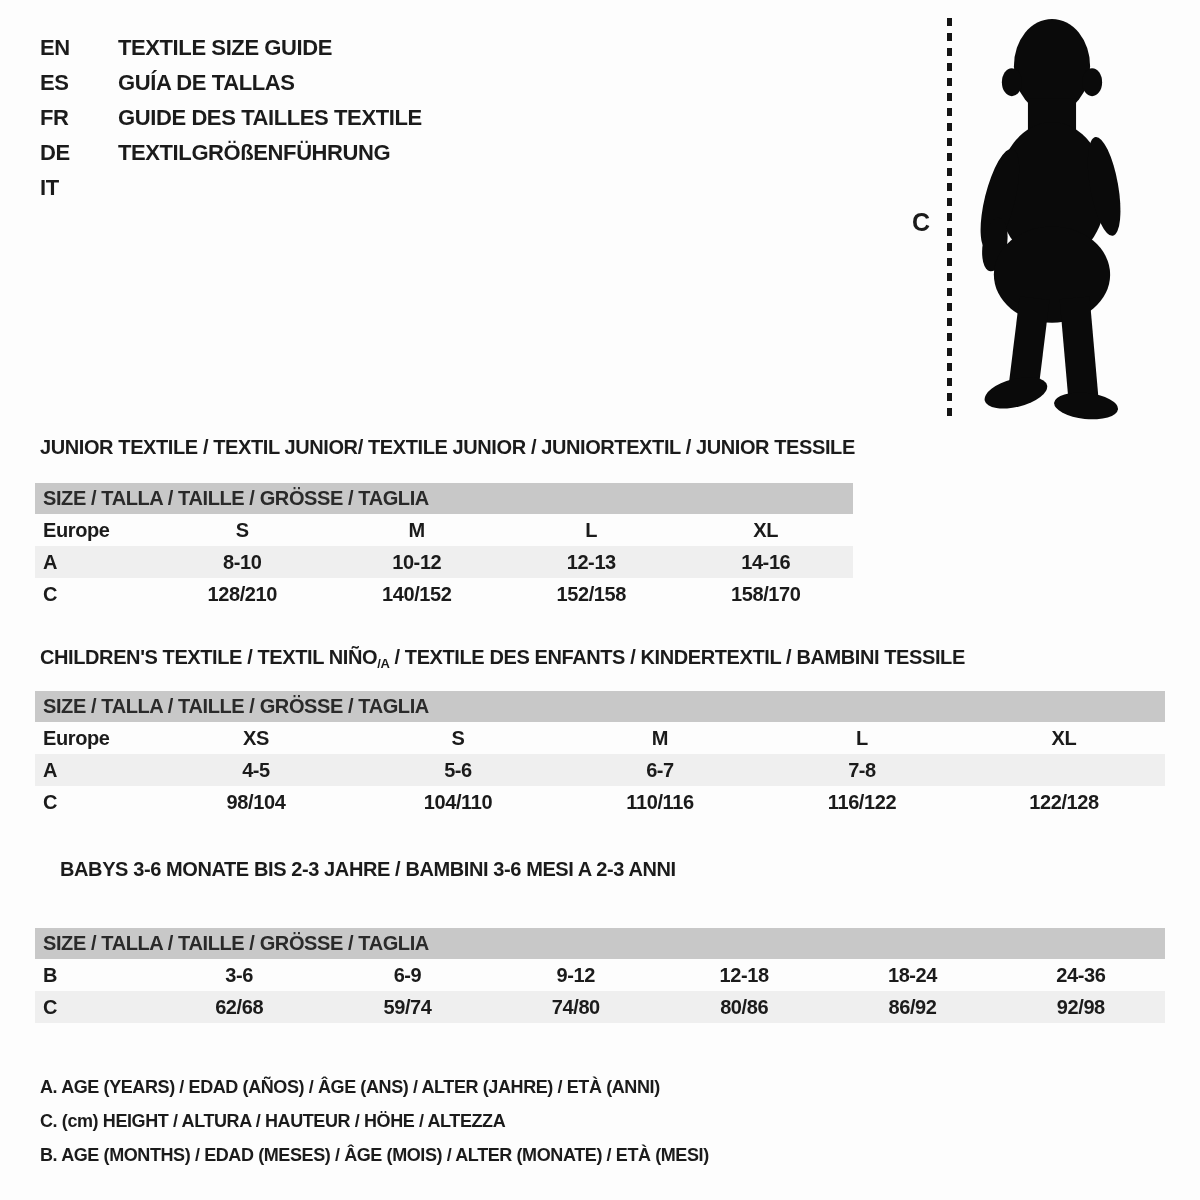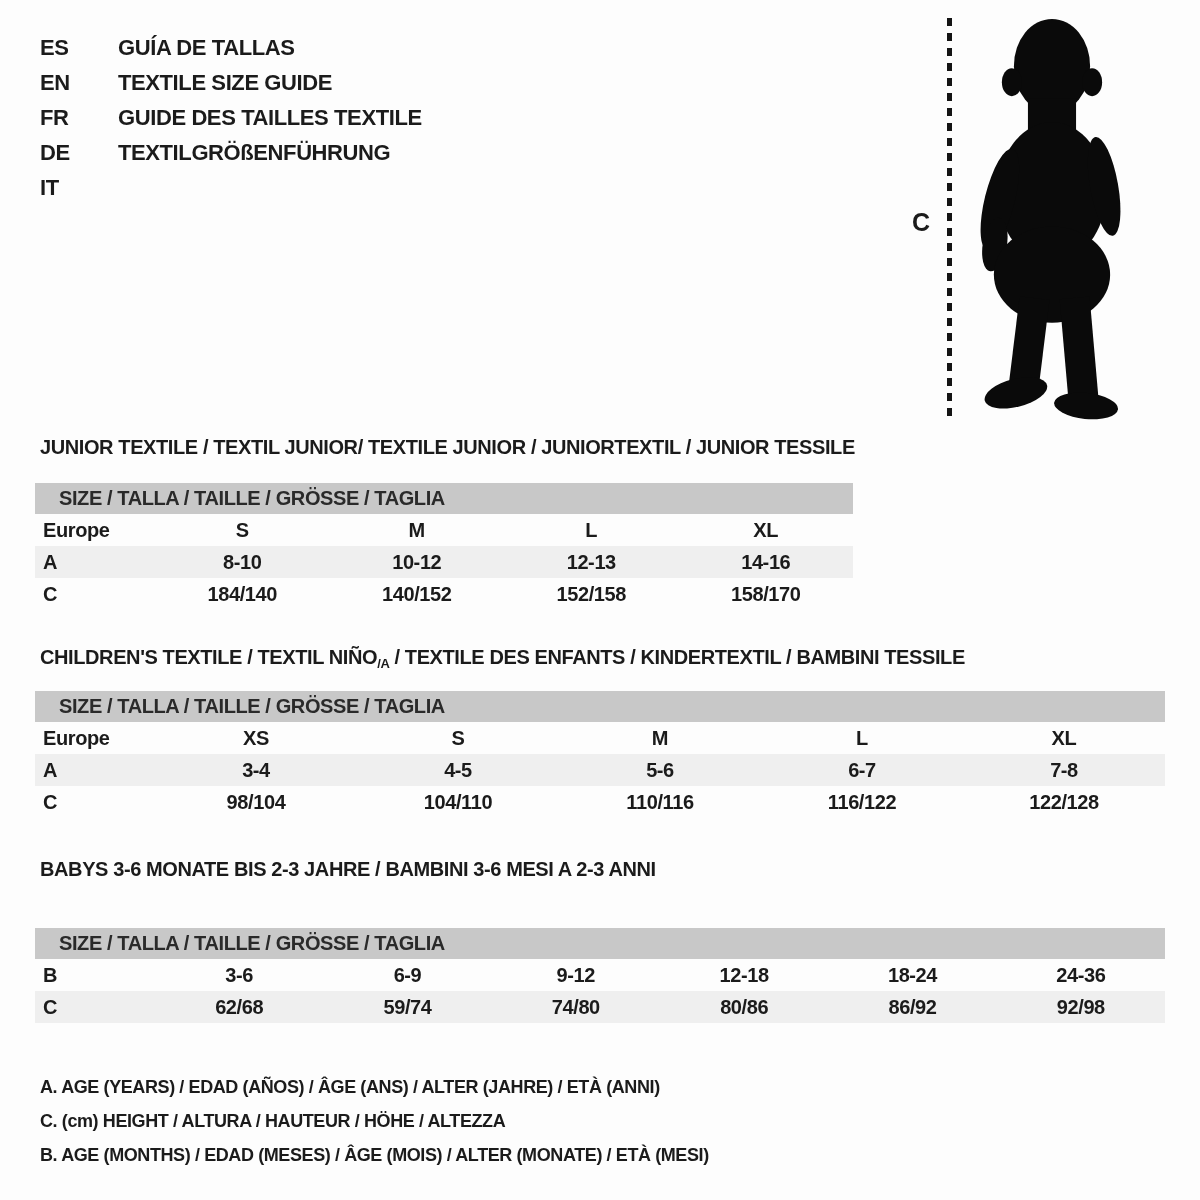--- a/index.html
+++ b/index.html
@@ -52,66 +52,66 @@
     font-size: 20px; font-weight: 700; letter-spacing: -0.4px;
     white-space: nowrap;
   }
   .sub-a { font-size: 13px; vertical-align: -4px; font-weight: 700; }
 
   .size-table { position: absolute; left: 35px; }
   .size-header-bar {
     height: 31px;
     background: #c8c8c8;
     display: flex; align-items: center;
-    padding-left: 24px;
+    padding-left: 8px;
     font-size: 20px; font-weight: 700; letter-spacing: -0.4px;
     color: #2a2a2a;
   }
   .t-row { display: grid; height: 32px; }
   .t-row.cols4 { grid-template-columns: 120px repeat(4, 1fr); }
   .t-row.cols5 { grid-template-columns: 120px repeat(5, 1fr); }
   .t-row.cols6 { grid-template-columns: 120px repeat(6, 1fr); }
   .t-row.shaded { background: #efefef; }
   .cell {
     display: flex; align-items: center; justify-content: center;
     font-size: 20px; font-weight: 700; letter-spacing: -0.4px;
   }
   .cell.rowlabel { justify-content: flex-start; padding-left: 8px; text-align: center; }
 
   #junior-table  { top: 483px; width: 818px; }
   #junior-title  { top: 436px; }
   #children-title{ top: 646px; }
   #children-table{ top: 691px; width: 1130px; }
   #babies-title1 { top: 853px; }
-  #babies-title2 { top: 858px; }
+  #babies-title2 { top: 858px; margin-left: 20px; }
   #babies-table  { top: 928px; width: 1130px; }
 
   
   .legend {
     position: absolute; left: 40px; top: 1070px;
   }
   .legend-line {
     height: 34px; display: flex; align-items: center;
     font-size: 18px; font-weight: 700; letter-spacing: -0.4px;
     white-space: nowrap;
   }
 </style>
 </head>
 <body>
 
 <div class="page">
 
   <div class="lang-block">
     <div class="lang-row">
+      <span class="lang-code">EN</span>
+      <span class="lang-title">TEXTILE SIZE GUIDE</span>
+    </div>
+    <div class="lang-row">
       <span class="lang-code">ES</span>
       <span class="lang-title">GUÍA DE TALLAS</span>
-    </div>
-    <div class="lang-row">
-      <span class="lang-code">EN</span>
-      <span class="lang-title">TEXTILE SIZE GUIDE</span>
     </div>
     <div class="lang-row">
       <span class="lang-code">FR</span>
       <span class="lang-title">GUIDE DES TAILLES TEXTILE</span>
     </div>
     <div class="lang-row">
       <span class="lang-code">DE</span>
       <span class="lang-title">TEXTILGRÖßENFÜHRUNG</span>
     </div>
     <div class="lang-row">
@@ -151,21 +151,21 @@
     </div>
     <div class="t-row cols4 shaded">
       <div class="cell rowlabel">A</div>
       <div class="cell">8-10</div>
       <div class="cell">10-12</div>
       <div class="cell">12-13</div>
       <div class="cell">14-16</div>
     </div>
     <div class="t-row cols4">
       <div class="cell rowlabel">C</div>
-      <div class="cell">184/140</div>
+      <div class="cell">128/210</div>
       <div class="cell">140/152</div>
       <div class="cell">152/158</div>
       <div class="cell">158/170</div>
     </div>
   </div>
 
   <div class="section-title" id="children-title">
     <span>CHILDREN'S TEXTILE / TEXTIL NIÑO</span><span class="sub-a">/A</span><span> / TEXTILE DES ENFANTS / KINDERTEXTIL / BAMBINI TESSILE</span>
   </div>
   <div class="size-table" id="children-table">
@@ -173,21 +173,20 @@
     <div class="t-row cols5">
       <div class="cell rowlabel">Europe</div>
       <div class="cell">XS</div>
       <div class="cell">S</div>
       <div class="cell">M</div>
       <div class="cell">L</div>
       <div class="cell">XL</div>
     </div>
     <div class="t-row cols5 shaded">
       <div class="cell rowlabel">A</div>
-      <div class="cell">3-4</div>
       <div class="cell">4-5</div>
       <div class="cell">5-6</div>
       <div class="cell">6-7</div>
       <div class="cell">7-8</div>
     </div>
     <div class="t-row cols5">
       <div class="cell rowlabel">C</div>
       <div class="cell">98/104</div>
       <div class="cell">104/110</div>
       <div class="cell">110/116</div>

